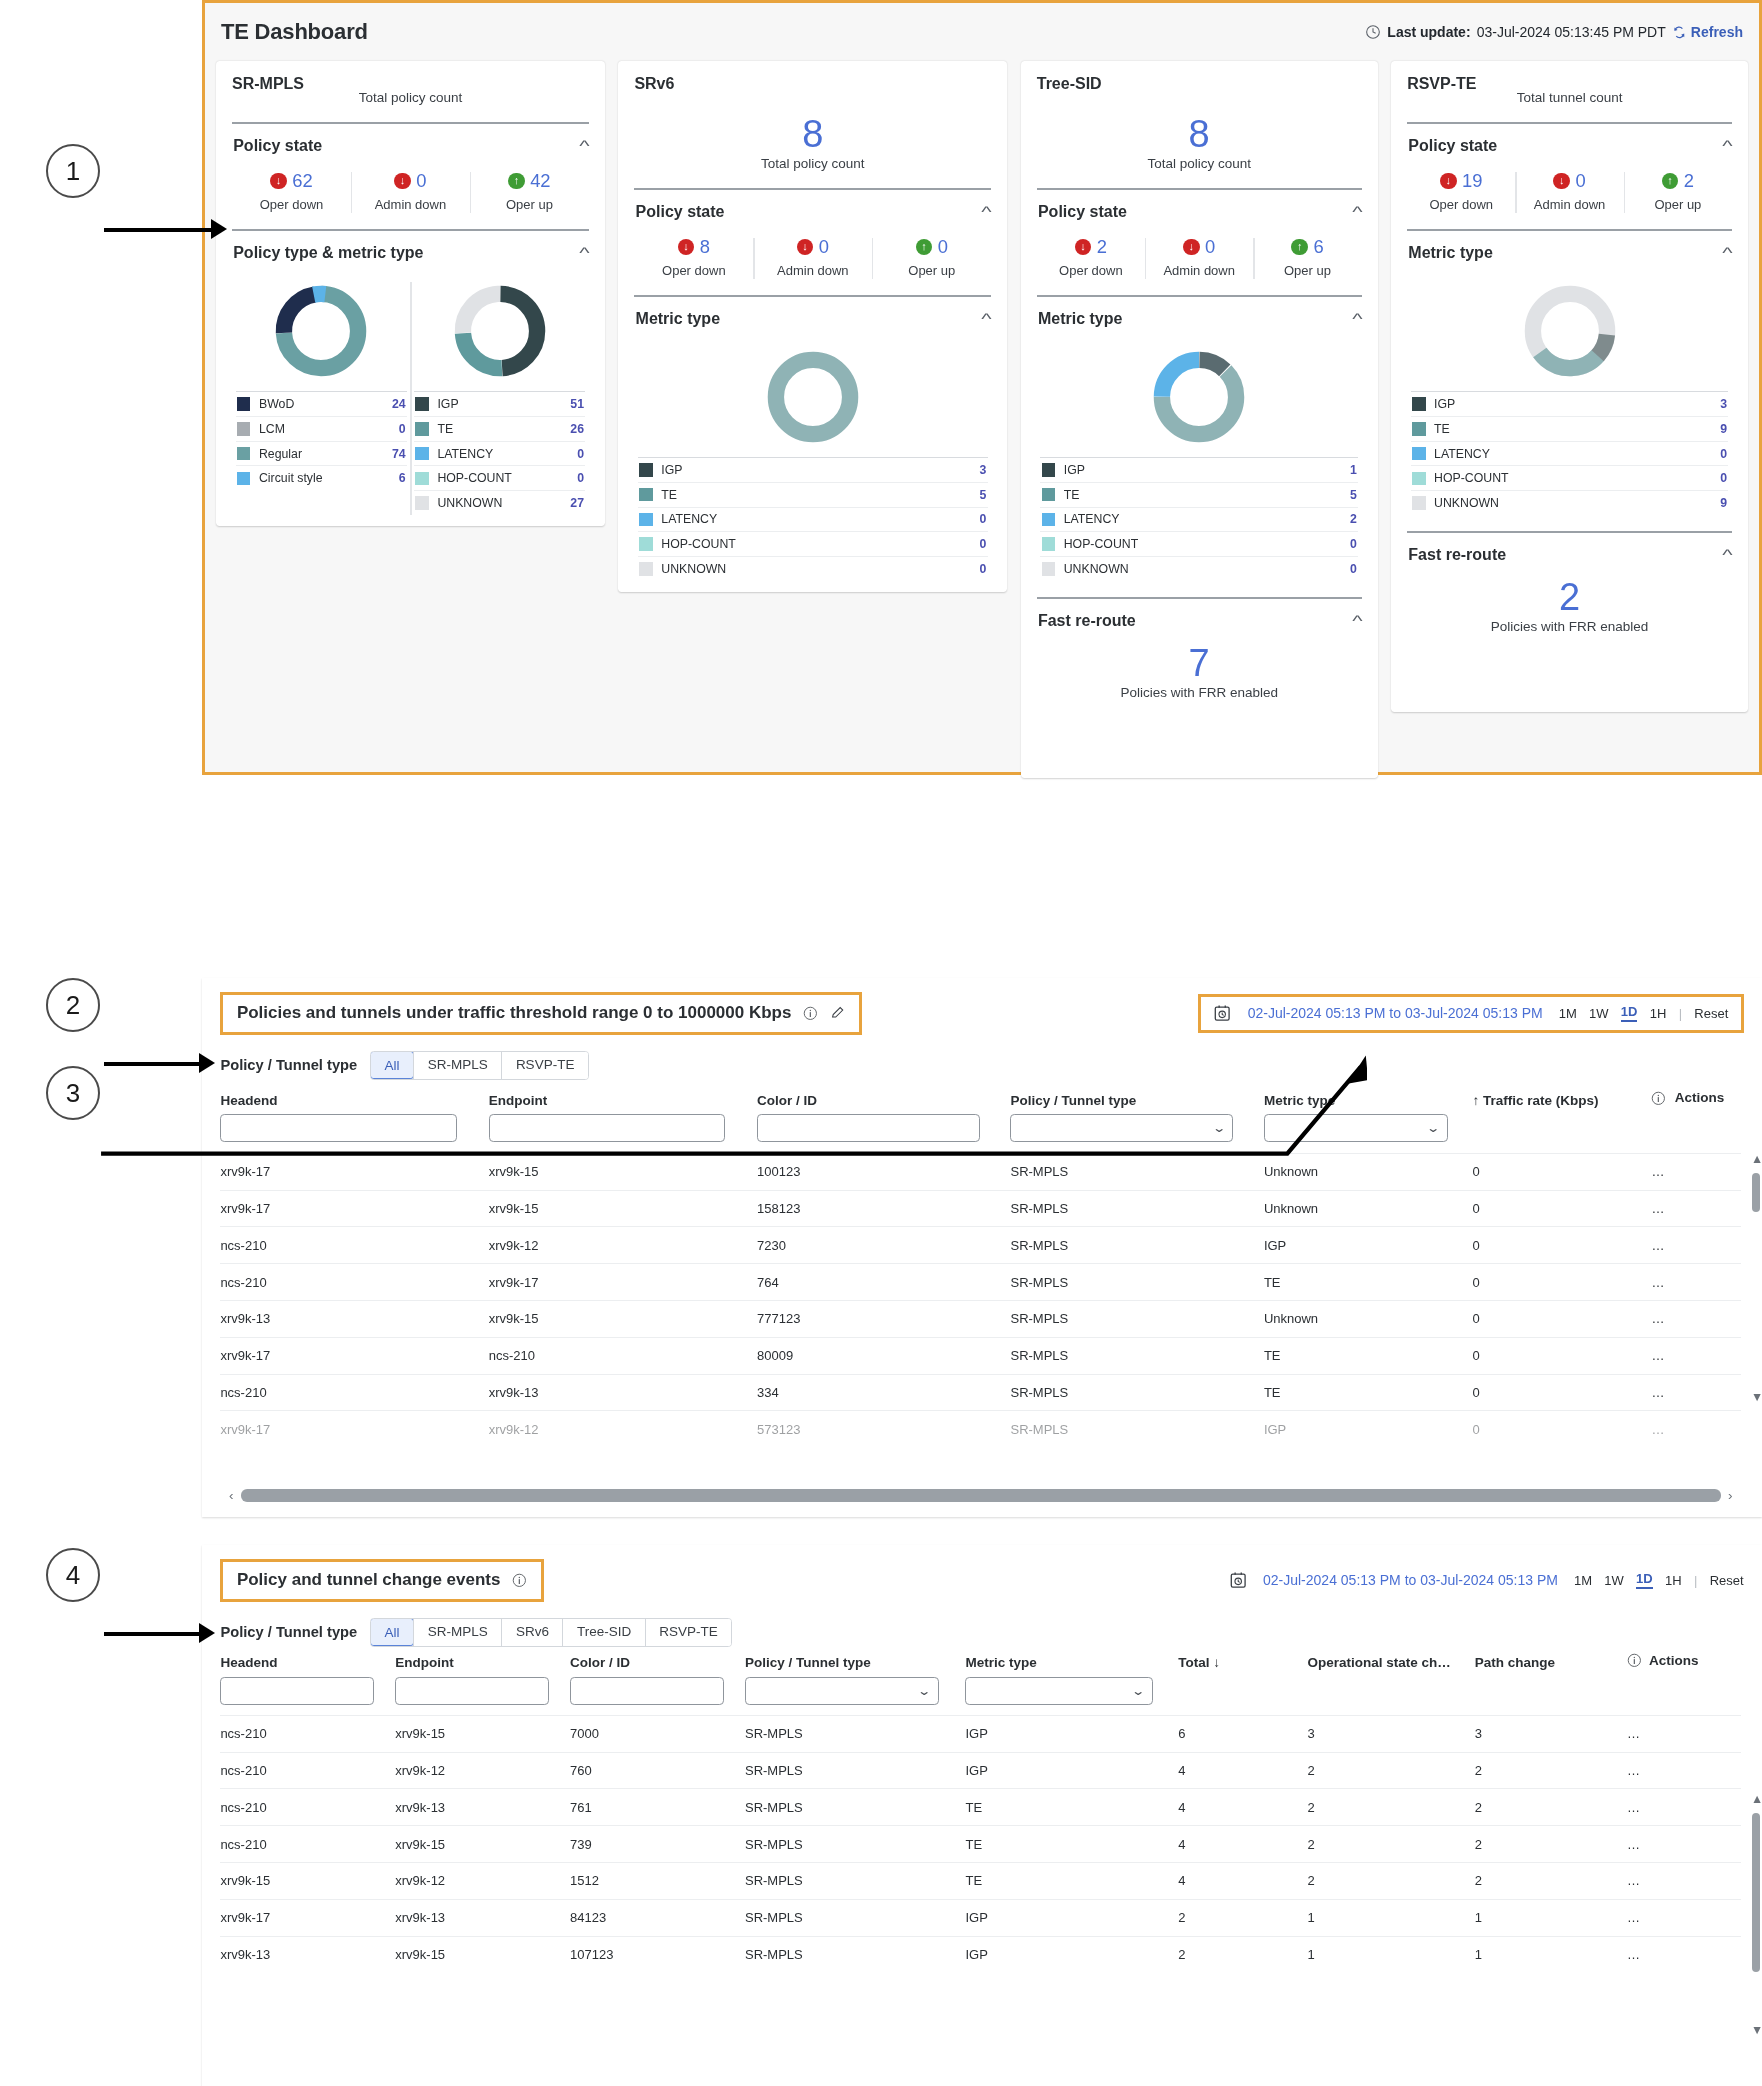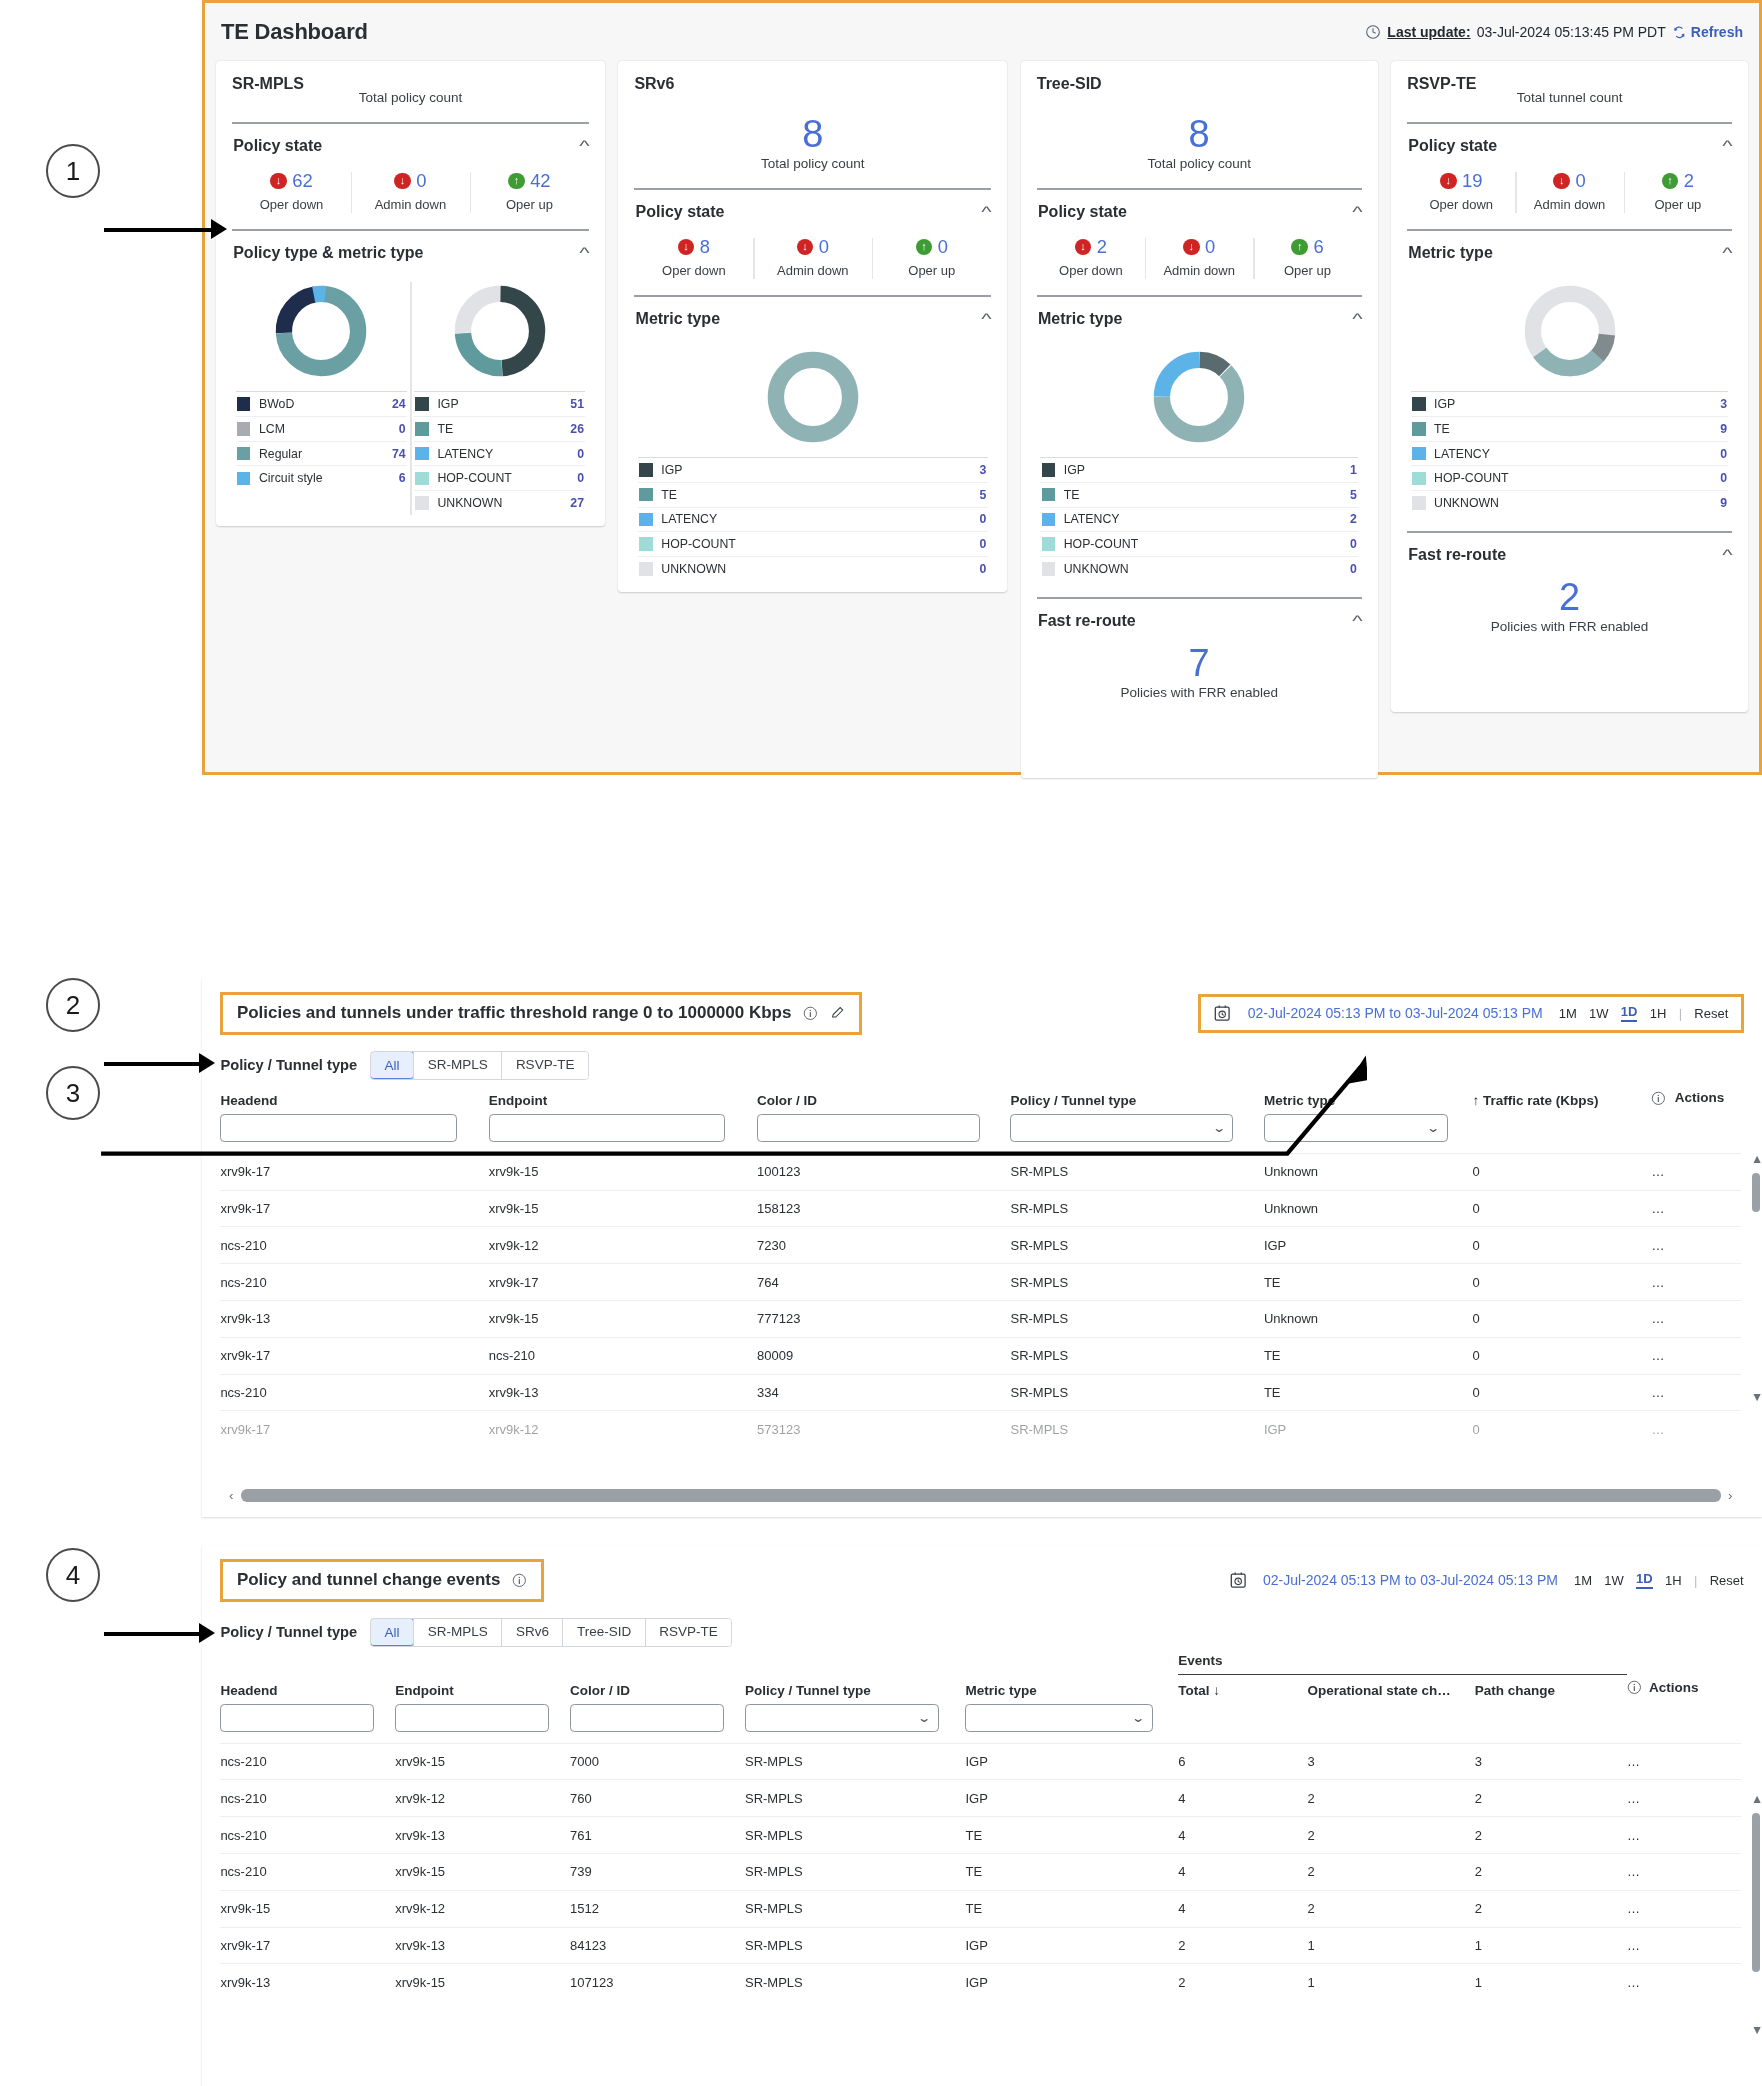--- a/index.html
+++ b/index.html
@@ -31,21 +31,21 @@
   #dash-outer {
     position:absolute; left:202px; top:0px; width:1560px; height:775px;
     border:3.1px solid #e8a33d; background:#f7f7f7;
   }
   .dash-header {
     height:58px; display:flex; align-items:center;
     padding:0 16px 0 16px; justify-content:space-between;
   }
   .dash-title { font-size:22px; font-weight:bold; color:#2b2f33; letter-spacing:-0.2px;}
   .dash-meta { display:flex; align-items:center; font-size:14px; color:#23282e; gap:6.1px;}
-  .dash-meta .lbl { font-weight:bold;text-decoration:underline; }
+  .dash-meta .lbl { font-weight:bold; }
   .refresh { color:#3b5fb8; font-weight:bold; display:flex; align-items:center; gap:4.3px;}
   .clock-ic { width:16px; height:16px; }
 
   
   .cards-row { display:flex; gap:13.5px; padding:0 11px 0 11px; align-items:flex-start;}
   .card {
     background:#fff; border-radius:3.7px; box-shadow:0 0.6px 1.8px rgba(0,0,0,.18);
     flex:1 1 0; padding:13.5px 16px 11px 16px;
   }
   .card-title { font-size:16px; font-weight:bold; color:#2b2f33; }
@@ -779,27 +779,20 @@
           <col style="width:11.5%">
           <col style="width:14.5%">
           <col style="width:14%">
           <col style="width:8.5%">
           <col style="width:11%">
           <col style="width:10%">
           <col style="width:7.5%">
         </colgroup>
       <thead>
         <tr>
-          <th colspan="5" style="border:none;"></th>
-          <th colspan="3" class="evt-rule">
-            <span class="evt-group">Events</span>
-          </th>
-          <th style="border:none;"></th>
-        </tr>
-        <tr>
           <th>Headend</th>
           <th>Endpoint</th>
           <th>Color / ID</th>
           <th>Policy / Tunnel type</th>
           <th>Metric type</th>
           <th>Total ↓</th>
           <th>Operational state ch…</th>
           <th>Path change</th>
           <th>
             <span style="display:inline-flex;align-items:center;gap:7.4px;">

